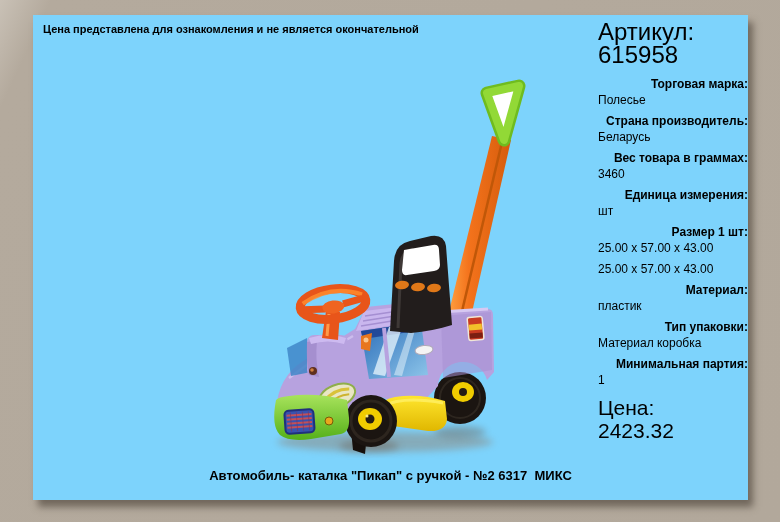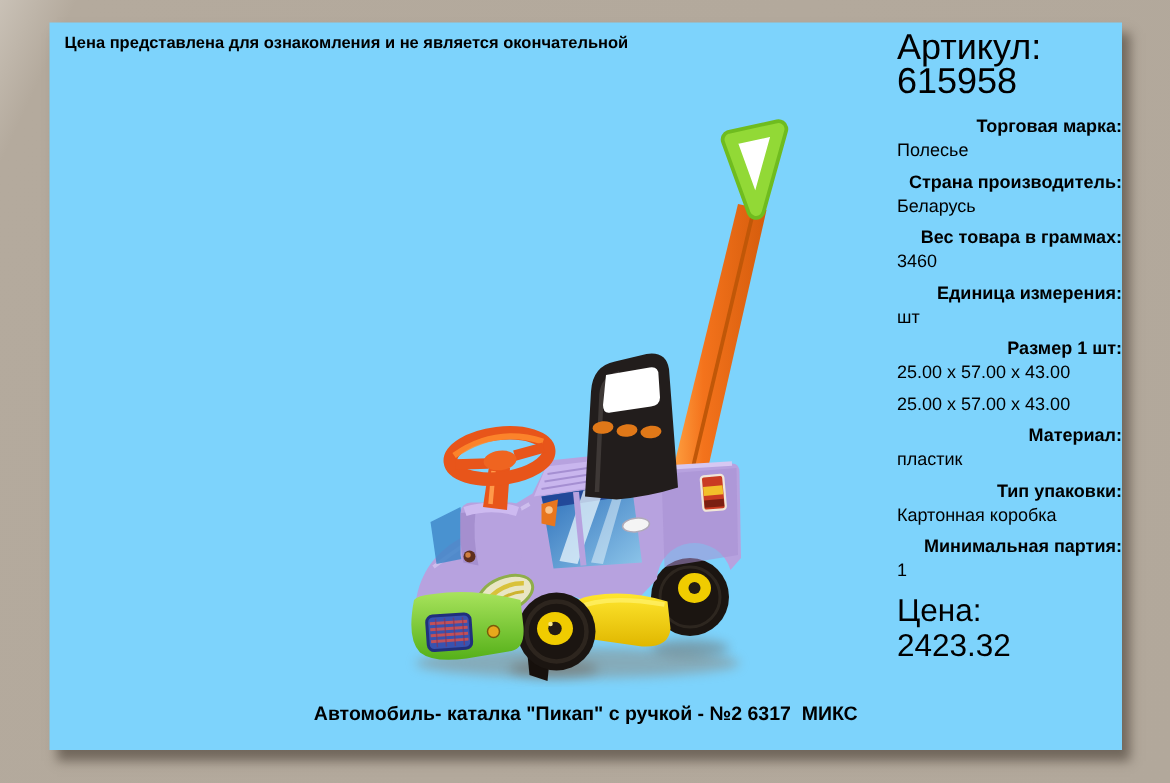--- a/index.html
+++ b/index.html
@@ -201,21 +201,21 @@
       </div>
       <div class="attr">
         <span class="val">25.00 x 57.00 x 43.00</span>
       </div>
       <div class="attr">
         <span class="lbl">Материал:</span>
         <span class="val">пластик</span>
       </div>
       <div class="attr">
         <span class="lbl">Тип упаковки:</span>
-        <span class="val">Картонная коробка</span>
+        <span class="val">Материал коробка</span>
       </div>
       <div class="attr">
         <span class="lbl">Минимальная партия:</span>
         <span class="val">1</span>
       </div>
     </div>
 
     <div class="price">
       <div class="price-label">Цена:</div>
       <div class="price-value">2423.32</div>

